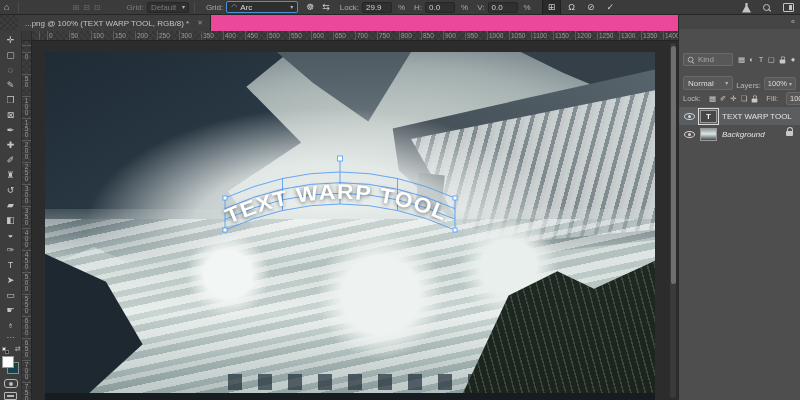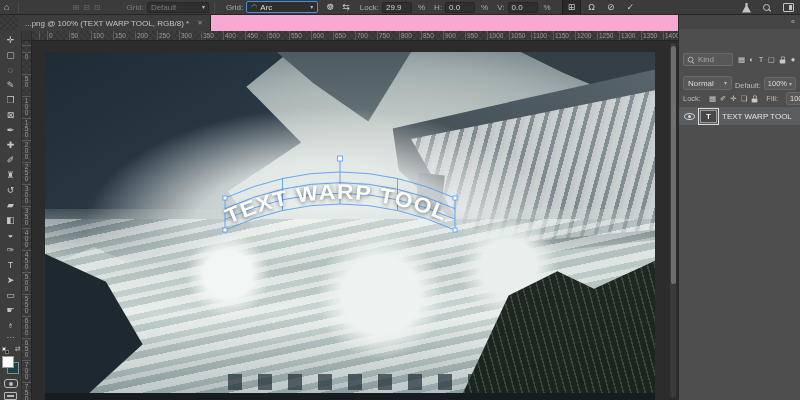--- a/index.html
+++ b/index.html
@@ -39,21 +39,21 @@
         background:#c4c4c4;transform:rotate(45deg);transform-origin:0 0;}
   .icon-panel-css{width:11px;height:9px;border:1px solid #c4c4c4;border-radius:1px;position:relative;}
   .icon-panel-css::after{content:"";position:absolute;right:1px;top:1px;bottom:1px;width:3px;background:#c4c4c4;}
   .icon-eye{position:relative;width:11px;height:7px;border:1px solid #d2d2d2;border-radius:50%;display:inline-block;}
   .icon-eye::after{content:"";position:absolute;left:3px;top:1.5px;width:3px;height:3px;border-radius:50%;background:#d2d2d2;}
   .icon-lock{position:relative;width:7px;height:5px;background:#c9c9c9;display:inline-block;margin-top:4px;border-radius:1px;}
   .icon-lock::before{content:"";position:absolute;left:1px;top:-4px;width:3.5px;height:4px;
         border:1.2px solid #c9c9c9;border-bottom:none;border-radius:3px 3px 0 0;}
 
   
-  .tab-bar{position:absolute;left:0;top:15px;width:718px;height:16px;background:#f9a8d4;text-decoration:underline;}
+  .tab-bar{position:absolute;left:0;top:15px;width:718px;height:16px;background:#ec4899;text-decoration:underline;}
   .tab-corner{position:absolute;left:0;top:0;width:18px;height:16px;
      background-image:conic-gradient(#3e3e3e 25%,#353535 0 50%,#3e3e3e 0 75%,#353535 0);background-size:6px 6px;}
   .doc-tab{position:absolute;left:18px;top:0;height:16px;background:#3d3d3d;border-right:1px solid #252525;
            display:flex;align-items:center;padding:0 7px;font-size:8px;color:#c3c3c3;white-space:nowrap;}
   .doc-tab .close{margin-left:8px;color:#8f8f8f;font-size:7px;}
 
   
   .toolbar{position:absolute;left:0;top:31px;width:22px;height:369px;background:#3d3d3d;
            border-right:1px solid #2f2f2f;display:flex;flex-direction:column;align-items:center;padding-top:2px;}
   .tool{width:22px;height:15px;line-height:15px;text-align:center;font-size:9px;color:#c6c6c6;cursor:default;}
@@ -162,21 +162,21 @@
 
   <div class="options-bar">
     <span class="ob-icon">⌂</span>
     <span class="ob-sep"></span>
     <span class="ob-item grayed" id="split-warp-icons" style="margin-left:48px;gap:4px;">
         <span>⊞</span>
         <span>⊟</span>
         <span>⊡</span>
       </span>
     <span class="ob-label dim" style="margin-left:26px;">Grid:</span>
-    <span class="ob-field dim" style="width:62px;">
+    <span class="ob-field dim" style="width:42px;">
       <span>Default</span>
       <span class="chev" style="margin-left:auto;">▾</span>
     </span>
     <span class="ob-sep"></span>
     <span class="ob-label">Grid:</span>
     <span class="warp-select">
       <span style="font-size:7px;color:#bbb;">◠</span>
       <span>Arc</span>
       <span class="chev">▾</span>
     </span>
@@ -353,21 +353,21 @@
           <span class="fi">▢</span>
           <span class="icon-lock" style="transform: scale(0.8);"></span>
           <span class="fi">●</span>
         </span>
     </div>
     <div class="blend-row">
       <span class="ps-select">
         <span>Normal</span>
         <span class="chev">▾</span>
       </span>
-      <span class="ps-label">Default:</span>
+      <span class="ps-label">Layers:</span>
       <span class="ps-field">
         <span>100%</span>
         <span class="chev">▾</span>
       </span>
     </div>
     <div class="lock-row">
       <span class="ps-label">Lock:</span>
       <span class="lock-icons" id="lock-icons">
           <span>▦</span>
           <span>✐</span>
@@ -379,14 +379,20 @@
       <span class="ps-field">
         <span>100%</span>
         <span class="chev">▾</span>
       </span>
     </div>
     <div class="layer-row selected">
       <span class="icon-eye"></span>
       <span class="layer-thumb sel">T</span>
       <span class="layer-name">TEXT WARP TOOL</span>
     </div>
+    <div class="layer-row">
+      <span class="icon-eye"></span>
+      <span class="layer-thumb img"></span>
+      <span class="layer-name italic">Background</span>
+      <span class="layer-lock icon-lock"></span>
+    </div>
   </div>
 </div>
 
 </body></html>

